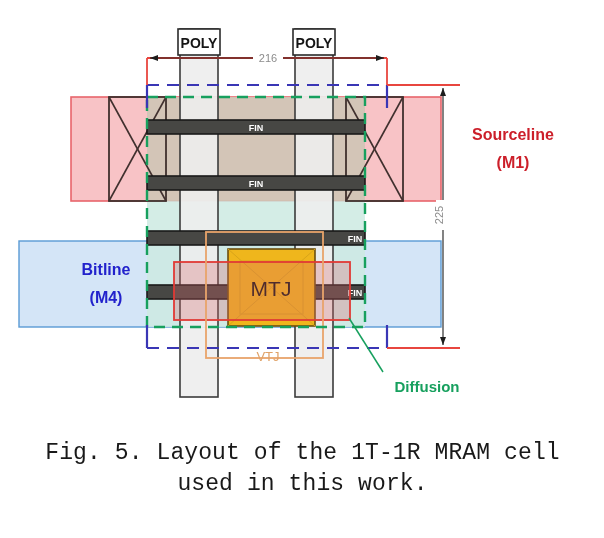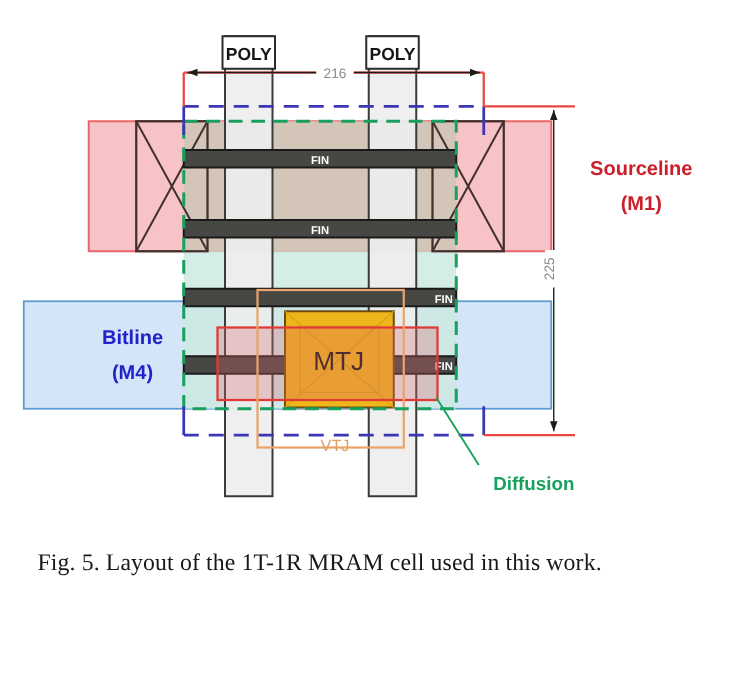--- a/index.html
+++ b/index.html
@@ -24,25 +24,26 @@
     height: 420px;
   }
   #figure svg { display: block; }
 
   
   #caption {
     position: absolute;
     left: 30px;
     top: 438px;
     width: 545px;
-    font-family: Liberation Serif, serif;
-    font-size: 19px;
+    font-family: Liberation Mono, monospace;
+    font-size: 23px;
     line-height: 1.35;
     color: #191919;
     letter-spacing: 0.1px;
+    text-align: center;
   }
 </style>
 </head>
 <body>
 
 <div id="figure">
 <svg width="604" height="420" viewBox="0 0 604 420" xmlns="http://www.w3.org/2000/svg">
 
   <rect x="0" y="0" width="604" height="420" fill="#ffffff"></rect>
 

